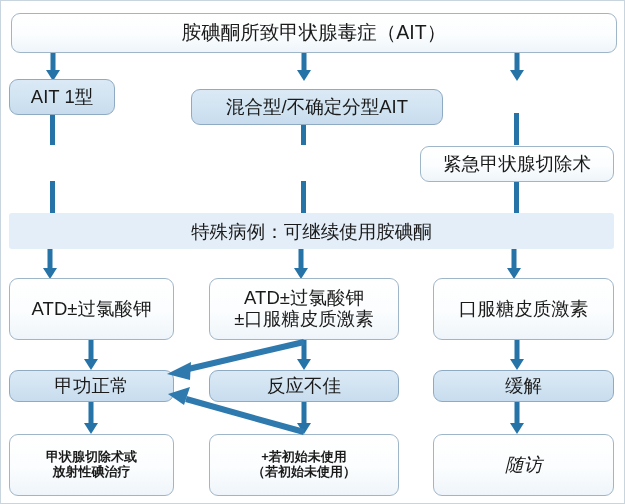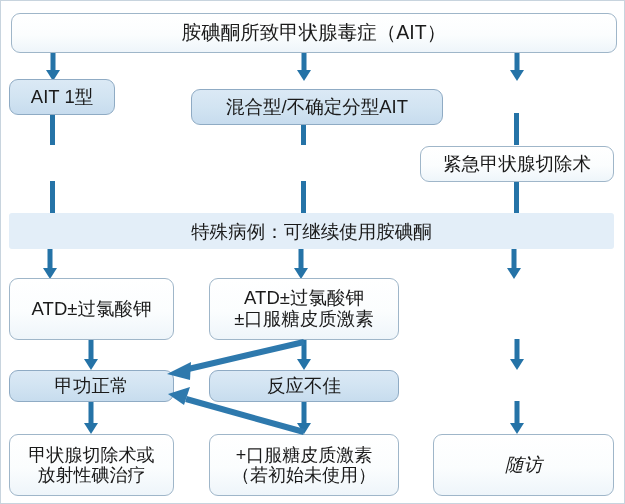--- a/index.html
+++ b/index.html
@@ -96,21 +96,21 @@
     z-index: 4;
     overflow: visible;
   }
   .diag line {
     stroke: #2e79ad;
     stroke-width: 6;
   }
   .diag polygon {
     fill: #2e79ad;
   }
-  .f17 { font-size: 18px; }
+  .f17 { font-size: 13px; font-weight: bold; }
   .f18 { font-size: 18.5px; }
   .f19 { font-size: 19.5px; }
 </style>
 </head>
 <body>
 
 <div id="canvas">
 
   <div class="varrow" style="left:44px; top:50px; width:16px; height:30px;">
     <div class="stem" style="height:21px;"></div>
@@ -203,37 +203,43 @@
 
   <div class="node plain f18" style="left:8px; top:277px; width:165px; height:62px;">
     <span class="txt">ATD±过氯酸钾</span>
   </div>
 
   <div class="node plain f18" style="left:208px; top:277px; width:190px; height:62px;">
     <span class="txt">ATD±过氯酸钾
 ±口服糖皮质激素</span>
   </div>
 
+  <div class="node plain f18" style="left:432px; top:277px; width:181px; height:62px;">
+    <span class="txt">口服糖皮质激素</span>
+  </div>
 
   <div class="node shade f18" style="left:8px; top:369px; width:165px; height:32px;">
     <span class="txt">甲功正常</span>
   </div>
 
   <div class="node shade f18" style="left:208px; top:369px; width:190px; height:32px;">
     <span class="txt">反应不佳</span>
   </div>
 
+  <div class="node shade f18" style="left:432px; top:369px; width:181px; height:32px;">
+    <span class="txt">缓解</span>
+  </div>
 
   <div class="node plain f17" style="left:8px; top:433px; width:165px; height:62px;">
     <span class="txt">甲状腺切除术或
 放射性碘治疗</span>
   </div>
 
   <div class="node plain f17" style="left:208px; top:433px; width:190px; height:62px;">
-    <span class="txt">+口服糖皮质激素
+    <span class="txt">+若初始未使用
 （若初始未使用）</span>
   </div>
 
   <div class="node plain f18" style="left:432px; top:433px; width:181px; height:62px;font-style:italic;">
     <span class="txt">随访</span>
   </div>
 
 </div>
 
 </body></html>

